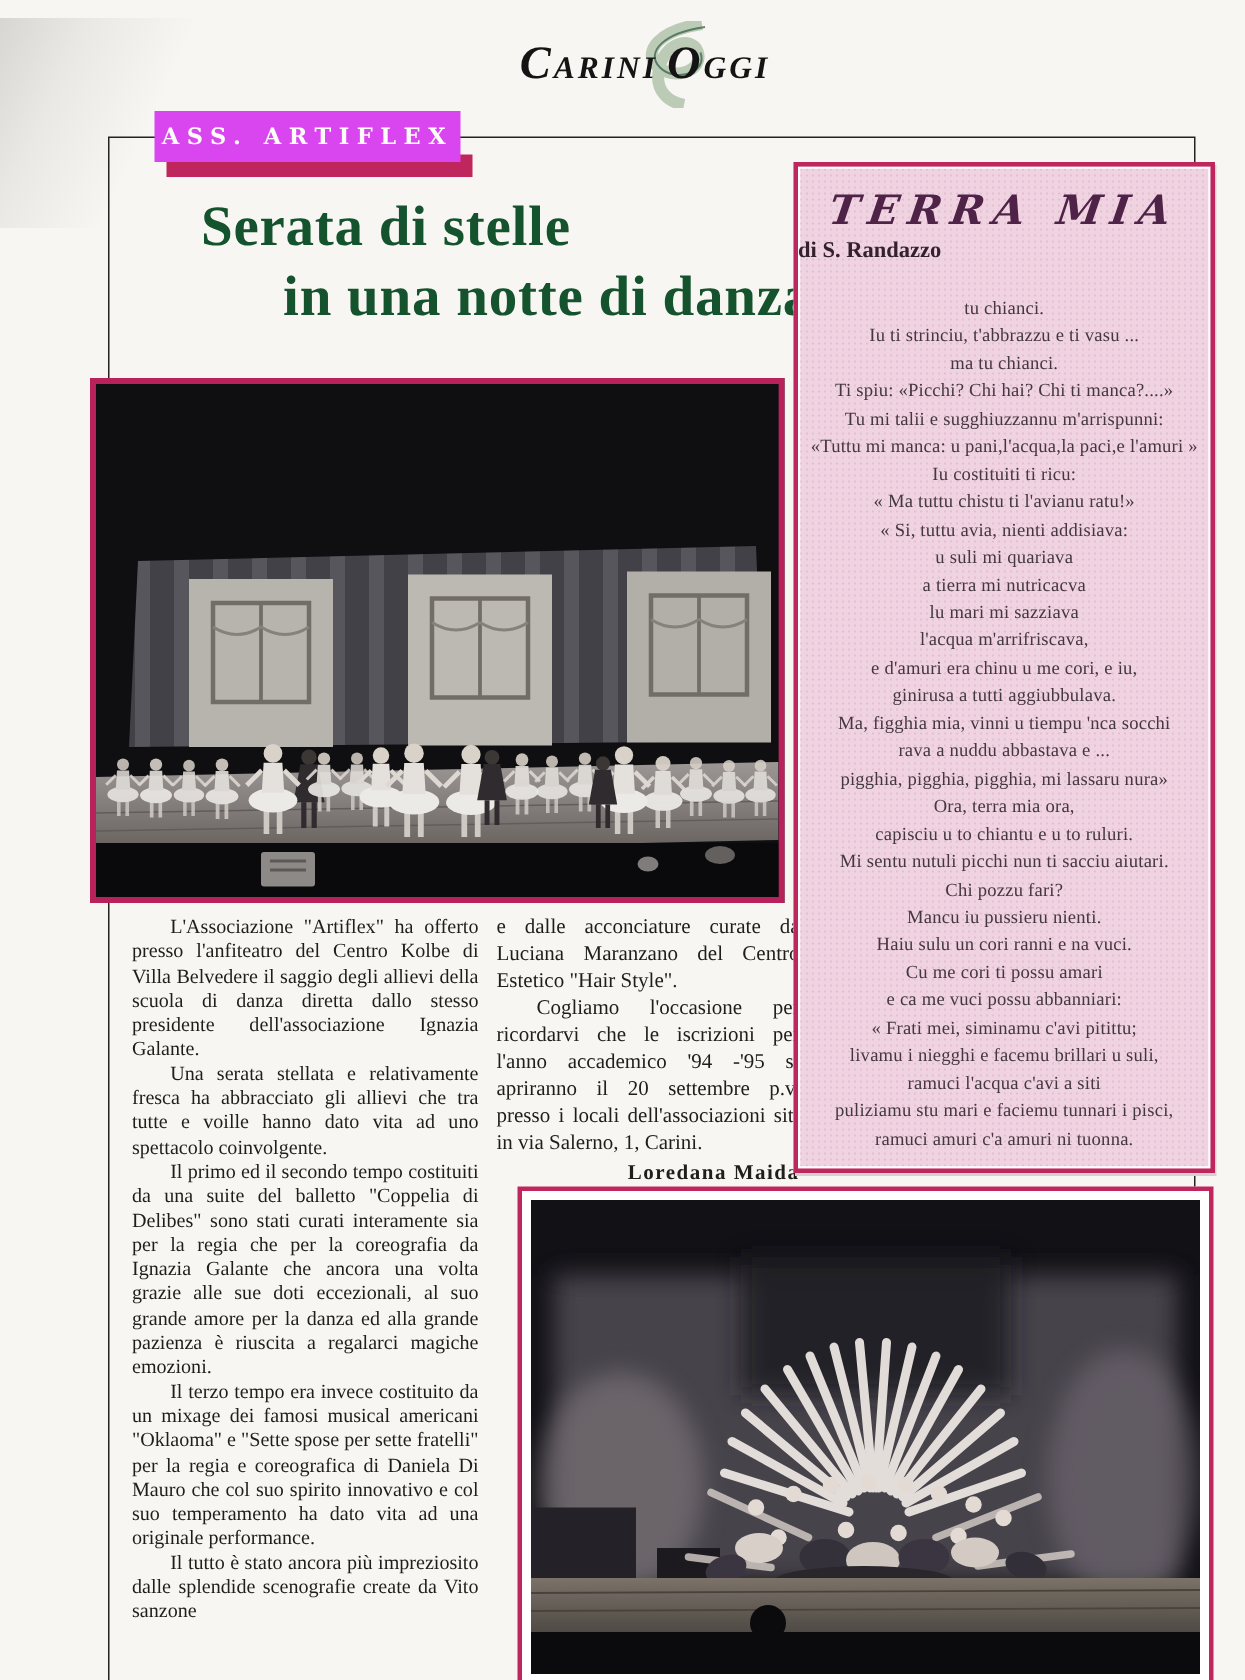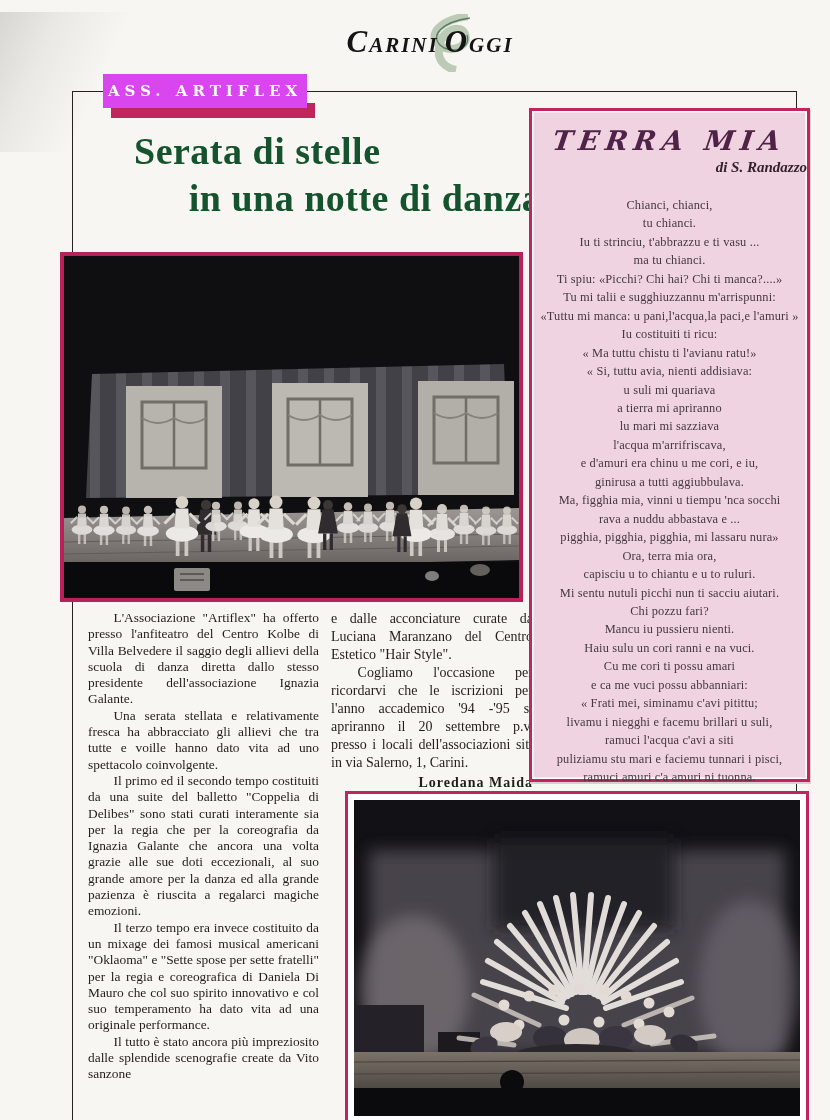--- a/index.html
+++ b/index.html
@@ -52,22 +52,22 @@
   
   .poem-box{position:absolute;left:529px;top:96px;width:281px;height:674px;z-index:3;
       background:var(--poem-bg);
       background-image:radial-gradient(#e0b3cb 16%,rgba(255,255,255,0) 18%);
       background-size:4px 4px;
       border:3px solid var(--accent);box-shadow:inset 0 0 0 1.5px #fff, 1px 2px 0 #d8cfd2;
       padding-top:14px;}
   .poem-title{font-family:"DejaVu Serif",serif;font-style:italic;font-weight:bold;
       font-size:27px;letter-spacing:6px;color:var(--poem-title);text-align:center;
       transform:skewX(-8deg);}
-  .poem-author{font-style:italic;font-weight:bold;font-size:15px;color:#33222e;
-      text-align:right;margin-top:3px;margin-bottom:20px;}
+  .poem-author{font-weight:bold;font-size:15px;color:#33222e;
+      text-align:left;margin-top:3px;margin-bottom:20px;}
   .poem-lines{text-align:center;}
   .poem-line{font-size:12.4px;line-height:18.45px;color:#44383e;letter-spacing:.15px;
       white-space:nowrap;}
 
   
   .col{position:absolute;font-size:13.4px;line-height:16.3px;text-align:justify;
       color:#211e1a;}
   .col p{text-indent:1.9em;}
   .col1{left:88px;top:598px;width:231px;height:508px;}
   .col2{left:331px;top:598px;width:202px;font-size:14px;line-height:18px;}
@@ -184,32 +184,31 @@
       <ellipse cx="368" cy="320" rx="7" ry="5" fill="#8c8a88" opacity=".9"></ellipse>
       <ellipse cx="416" cy="314" rx="10" ry="6" fill="#6e6a67" opacity=".9"></ellipse>
     </svg>
   </div>
 
   <div class="poem-box">
     <div class="poem-title">TERRA  MIA</div>
     <div class="poem-author">di S. Randazzo</div>
     <div class="poem-lines">
 
-    <div class="poem-line">Chianci, chianci,</div>
         <div class="poem-line">tu chianci.</div>
         <div class="poem-line">Iu ti strinciu, t'abbrazzu e ti vasu ...</div>
         <div class="poem-line">ma tu chianci.</div>
         <div class="poem-line">Ti spiu: «Picchi? Chi hai? Chi ti manca?....»</div>
         <div class="poem-line">Tu mi talii e sugghiuzzannu m'arrispunni:</div>
         <div class="poem-line">«Tuttu mi manca: u pani,l'acqua,la paci,e l'amuri »</div>
         <div class="poem-line">Iu costituiti ti ricu:</div>
         <div class="poem-line">« Ma tuttu chistu ti l'avianu ratu!»</div>
         <div class="poem-line">« Si, tuttu avia, nienti addisiava:</div>
         <div class="poem-line">u  suli mi quariava</div>
-        <div class="poem-line">a tierra mi apriranno</div>
+        <div class="poem-line">a tierra mi nutricacva</div>
         <div class="poem-line">lu mari mi sazziava</div>
         <div class="poem-line">l'acqua m'arrifriscava,</div>
         <div class="poem-line">e d'amuri era chinu u me cori, e iu,</div>
         <div class="poem-line">ginirusa a tutti aggiubbulava.</div>
         <div class="poem-line">Ma, figghia mia, vinni u tiempu 'nca socchi</div>
         <div class="poem-line">rava a nuddu abbastava e ...</div>
         <div class="poem-line">pigghia, pigghia, pigghia, mi lassaru nura»</div>
         <div class="poem-line">Ora, terra mia ora,</div>
         <div class="poem-line">capisciu u to chiantu e u to ruluri.</div>
         <div class="poem-line">Mi sentu nutuli picchi nun ti sacciu aiutari.</div>

